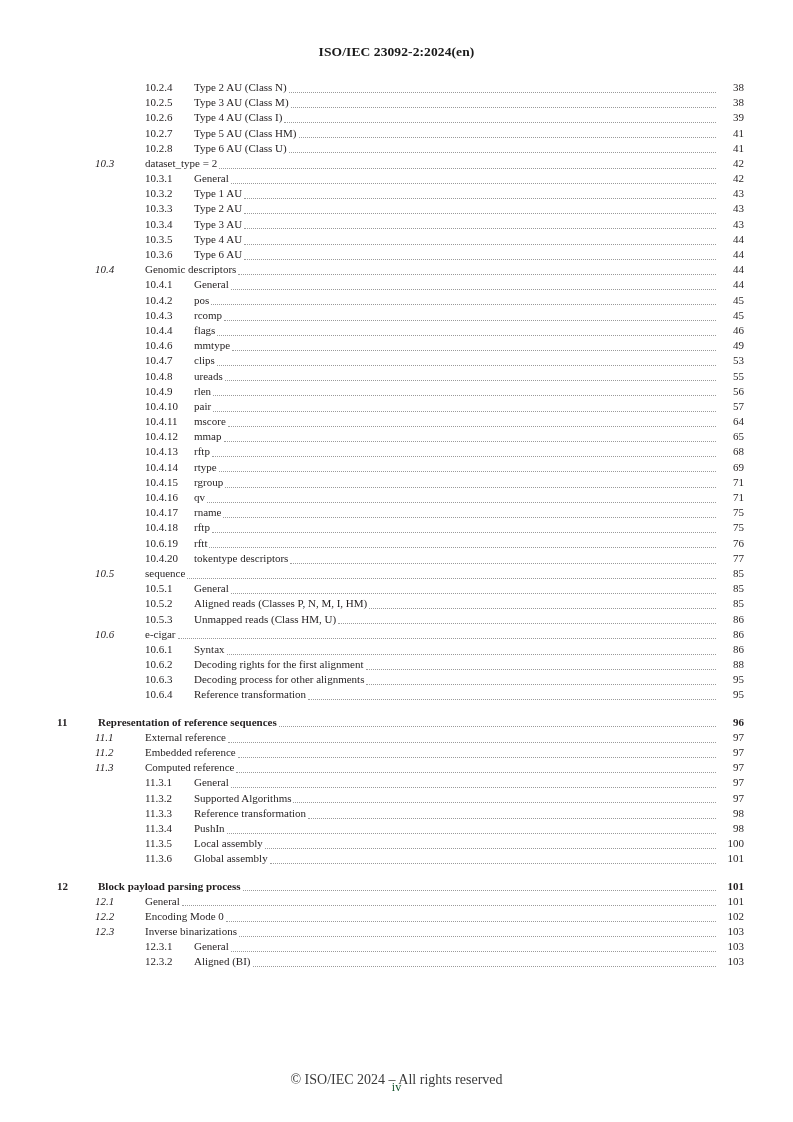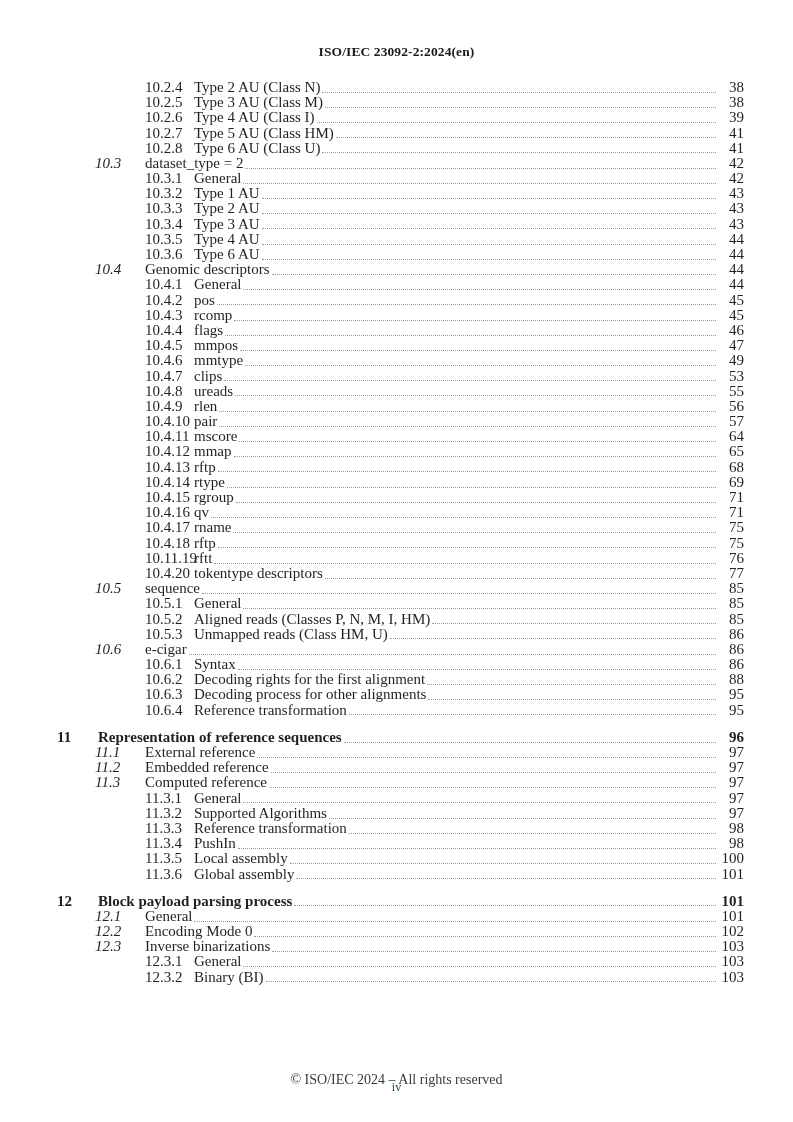--- a/index.html
+++ b/index.html
@@ -33,21 +33,21 @@
   }
   .toc {
     position: absolute;
     top: 80px;
     left: 50px;
     width: 694px;
   }
   .toc-row {
     display: flex;
     align-items: flex-end;
-    font-size: 15px;
+    font-size: 11px;
     line-height: 15.2px;
     height: 15.2px;
     white-space: nowrap;
     color: #231f20;
   }
   .toc-row.gap-before {
     margin-top: 12px;
   }
   .num {
     flex: 0 0 auto;
@@ -211,26 +211,20 @@
         <span class="leader"></span>
         <span class="pg">45</span>
       </div>
       <div class="toc-row lvl3">
         <span class="num">10.4.4</span>
         <span class="title">flags</span>
         <span class="leader"></span>
         <span class="pg">46</span>
       </div>
       <div class="toc-row lvl3">
-        <span class="num">10.4.5</span>
-        <span class="title">mmpos</span>
-        <span class="leader"></span>
-        <span class="pg">47</span>
-      </div>
-      <div class="toc-row lvl3">
         <span class="num">10.4.6</span>
         <span class="title">mmtype</span>
         <span class="leader"></span>
         <span class="pg">49</span>
       </div>
       <div class="toc-row lvl3">
         <span class="num">10.4.7</span>
         <span class="title">clips</span>
         <span class="leader"></span>
         <span class="pg">53</span>
@@ -295,21 +289,21 @@
         <span class="leader"></span>
         <span class="pg">75</span>
       </div>
       <div class="toc-row lvl3">
         <span class="num">10.4.18</span>
         <span class="title">rftp</span>
         <span class="leader"></span>
         <span class="pg">75</span>
       </div>
       <div class="toc-row lvl3">
-        <span class="num">10.11.19</span>
+        <span class="num">10.6.19</span>
         <span class="title">rftt</span>
         <span class="leader"></span>
         <span class="pg">76</span>
       </div>
       <div class="toc-row lvl3">
         <span class="num">10.4.20</span>
         <span class="title">tokentype descriptors</span>
         <span class="leader"></span>
         <span class="pg">77</span>
       </div>
@@ -452,21 +446,21 @@
         <span class="pg">103</span>
       </div>
       <div class="toc-row lvl3">
         <span class="num">12.3.1</span>
         <span class="title">General</span>
         <span class="leader"></span>
         <span class="pg">103</span>
       </div>
       <div class="toc-row lvl3">
         <span class="num">12.3.2</span>
-        <span class="title">Binary (BI)</span>
+        <span class="title">Aligned (BI)</span>
         <span class="leader"></span>
         <span class="pg">103</span>
       </div>
     </div>
 
   <div class="footer-note">© ISO/IEC 2024 – All rights reserved</div>
 
   <div class="folio">iv</div>
 
 </div>

